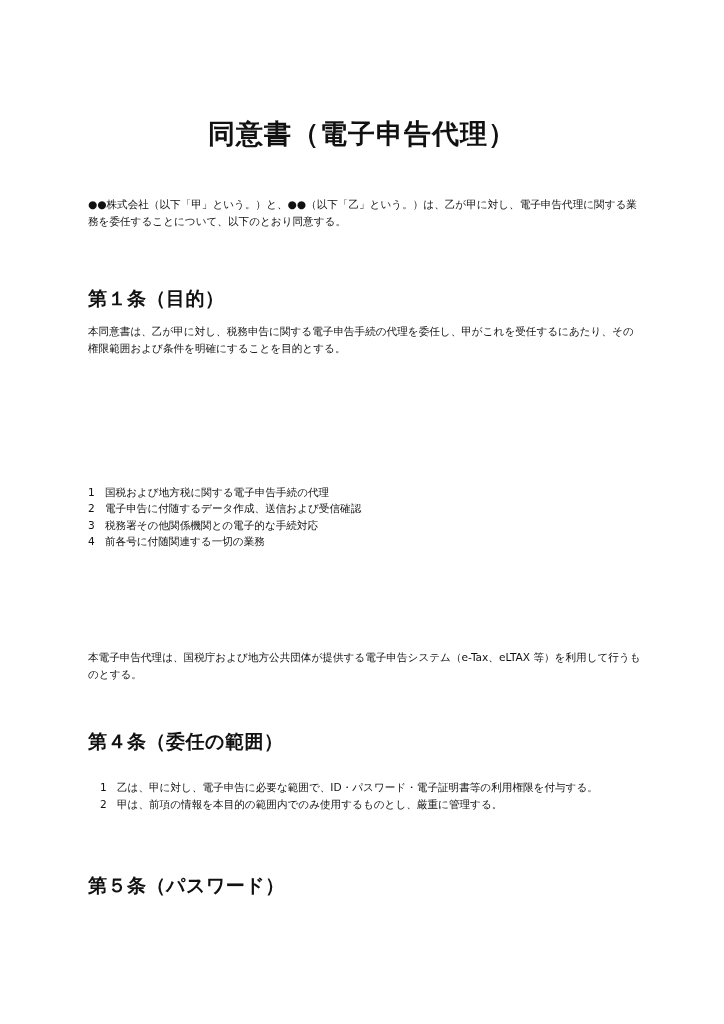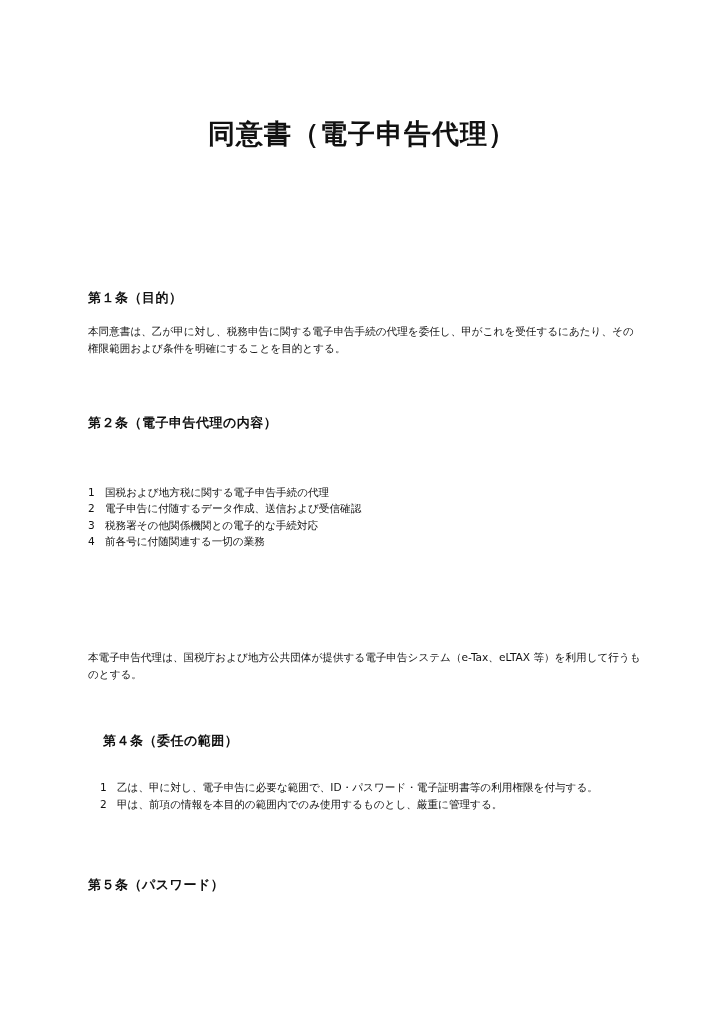--- a/index.html
+++ b/index.html
@@ -35,21 +35,21 @@
       position: absolute;
       left: 88px;
       width: 556px;
       font-size: 10.6px;
       line-height: 17px;
       margin: 0;
     }
     .heading {
       position: absolute;
       left: 88px;
-      font-size: 13px;
+      font-size: 19px;
       font-weight: bold;
       line-height: 26px;
       margin: 0;
       letter-spacing: 0.5px;
     }
     .list {
       position: absolute;
       left: 88px;
       width: 556px;
       margin: 0;
@@ -80,25 +80,25 @@
       width: 17px;
     }
   </style>
 </head>
 <body>
 
 <div class="page">
 
   <h1 class="title">同意書（電子申告代理）</h1>
 
+  <p class="para" style="top:196px;">●●株式会社（以下「甲」という。）と、●●（以下「乙」という。）は、乙が甲に対し、電子申告代理に関する業務を委任することについて、以下のとおり同意する。</p>
 
   <h2 class="heading" style="top:285px;">第１条（目的）</h2>
   <p class="para" style="top:323px;">本同意書は、乙が甲に対し、税務申告に関する電子申告手続の代理を委任し、甲がこれを受任するにあたり、その権限範囲および条件を明確にすることを目的とする。</p>
 
-  <h2 class="heading" style="top:410px;">第２条（電子申告代理の内容）</h2>
   <ul class="list" style="top:484px;">
     <li>
       <span class="num">1</span>
       <span>国税および地方税に関する電子申告手続の代理</span>
     </li>
     <li>
       <span class="num">2</span>
       <span>電子申告に付随するデータ作成、送信および受信確認</span>
     </li>
     <li>
@@ -106,21 +106,21 @@
       <span>税務署その他関係機関との電子的な手続対応</span>
     </li>
     <li>
       <span class="num">4</span>
       <span>前各号に付随関連する一切の業務</span>
     </li>
   </ul>
 
   <p class="para" style="top:641px;margin-top:8px;">本電子申告代理は、国税庁および地方公共団体が提供する電子申告システム（e-Tax、eLTAX 等）を利用して行うものとする。</p>
 
-  <h2 class="heading" style="top:728px;margin-left:15px;">第４条（委任の範囲）</h2>
+  <h2 class="heading" style="top:728px;">第４条（委任の範囲）</h2>
   <ul class="list2" style="top:767px;">
     <li>
       <span class="num">1</span><span>乙は、甲に対し、電子申告に必要な範囲で、ID・パスワード・電子証明書等の利用権限を付与する。</span>
     </li>
     <li>
       <span class="num">2</span><span>甲は、前項の情報を本目的の範囲内でのみ使用するものとし、厳重に管理する。</span>
     </li>
   </ul>
 
   <h2 class="heading" style="top:872px;">第５条（パスワード）</h2>

